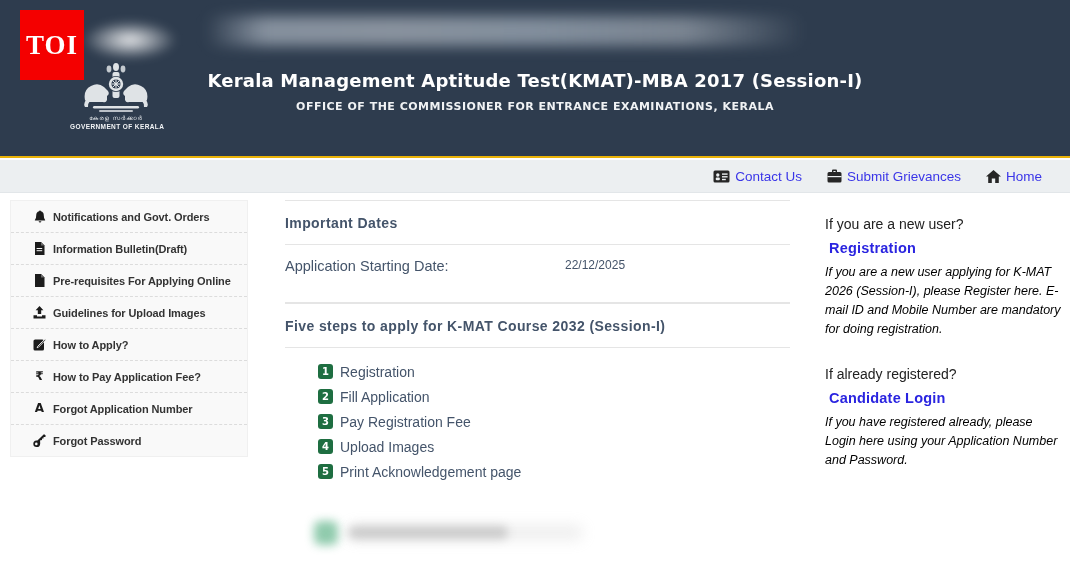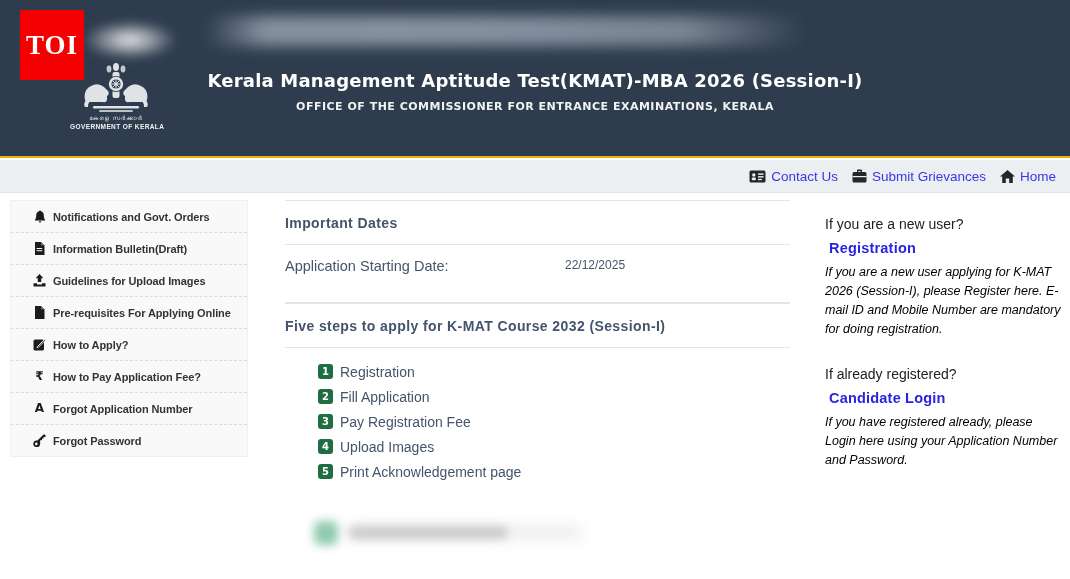--- a/index.html
+++ b/index.html
@@ -64,21 +64,21 @@
     margin-top:9px;
     font-family:"DejaVu Sans",sans-serif;
     font-size:11px;font-weight:700;color:#f0f2f4;letter-spacing:0.5px;
   }
   
   .navbar{
     position:absolute;left:0;top:160px;width:1070px;height:33px;
     background:var(--nav-bg);
     border-bottom:1px solid #e2e6e9;
     display:flex;align-items:center;justify-content:flex-end;
-    gap:14px;padding-right:14px;
+    gap:25px;padding-right:28px;
   }
   .nav-link{
     display:flex;align-items:center;gap:5px;
     color:var(--link-blue);font-size:13.5px;text-decoration:none;cursor:pointer;
   }
   .nav-link svg{display:block;}
   
   .sidebar{
     position:absolute;left:10px;top:200px;width:238px;
     background:var(--sidebar-bg);
@@ -177,21 +177,21 @@
 
         <rect x="20" y="44" width="46" height="2.4" rx="1.2"></rect>
         <rect x="26" y="48" width="34" height="2" rx="1" opacity="0.8"></rect>
       </g>
     </svg>
     <span class="emblem-cap-local">കേരള സർക്കാർ</span>
     <span class="emblem-cap">GOVERNMENT OF KERALA</span>
   </div>
 
   <div class="header-titles">
-    <div class="header-title">Kerala Management Aptitude Test(KMAT)-MBA 2026 (Session-I)</div>
+    <div class="header-title">Kerala Management Aptitude Test(KMAT)-MBA 2017 (Session-I)</div>
     <div class="header-subtitle">OFFICE OF THE COMMISSIONER FOR ENTRANCE EXAMINATIONS, KERALA</div>
   </div>
 </div>
 
 <div class="navbar">
   <a class="nav-link">
     <svg width="17" height="13" viewBox="0 0 17 13">
       <rect x="0.5" y="0.5" width="16" height="12" rx="1.5" fill="#262626"></rect>
       <circle cx="4.8" cy="5" r="1.7" fill="#eceff1"></circle>
       <rect x="2.7" y="7.6" width="4.2" height="2.6" rx="1.2" fill="#eceff1"></rect>
@@ -232,35 +232,35 @@
           <path d="M1 0 H7 L10.5 3.5 V13 H1 Z" fill="#1c1c1c"></path>
           <path d="M7 0 L10.5 3.5 H7 Z" fill="#6b6b6b"></path>
           <rect x="2.6" y="6" width="5.6" height="1" fill="#f9f9f9"></rect>
           <rect x="2.6" y="8.2" width="5.6" height="1" fill="#f9f9f9"></rect>
         </svg>
     </span>
     <span class="side-label">Information Bulletin(Draft)</span>
   </div>
   <div class="side-item">
     <span class="side-ic">
+      <svg width="11" height="13" viewBox="0 0 11 13">
+          <path d="M1 0 H7 L10.5 3.5 V13 H1 Z" fill="#1c1c1c"></path>
+          <path d="M7 0 L10.5 3.5 H7 Z" fill="#6b6b6b"></path>
+        </svg>
+    </span>
+    <span class="side-label">Pre-requisites For Applying Online</span>
+  </div>
+  <div class="side-item">
+    <span class="side-ic">
       <svg width="13" height="13" viewBox="0 0 13 13">
           <path d="M6.5 0 L10.4 4.2 H8.2 V8 H4.8 V4.2 H2.6 Z" fill="#1c1c1c"></path>
           <path d="M0.5 9.2 H4 V10.4 H9 V9.2 H12.5 V12.6 H0.5 Z" fill="#1c1c1c"></path>
         </svg>
     </span>
     <span class="side-label">Guidelines for Upload Images</span>
-  </div>
-  <div class="side-item">
-    <span class="side-ic">
-      <svg width="11" height="13" viewBox="0 0 11 13">
-          <path d="M1 0 H7 L10.5 3.5 V13 H1 Z" fill="#1c1c1c"></path>
-          <path d="M7 0 L10.5 3.5 H7 Z" fill="#6b6b6b"></path>
-        </svg>
-    </span>
-    <span class="side-label">Pre-requisites For Applying Online</span>
   </div>
   <div class="side-item">
     <span class="side-ic">
       <svg width="13" height="13" viewBox="0 0 13 13">
           <rect x="0.5" y="1.5" width="10.5" height="11" rx="1.6" fill="#1c1c1c"></rect>
           <path d="M4.5 8.5 L9.8 3.2 L12 0.9 L12.9 1.8 L7.6 7.1 L5.4 9.3 L4.2 9.7 Z" fill="#1c1c1c" stroke="#f9f9f9" stroke-width="0.9"></path>
         </svg>
     </span>
     <span class="side-label">How to Apply?</span>
   </div>

